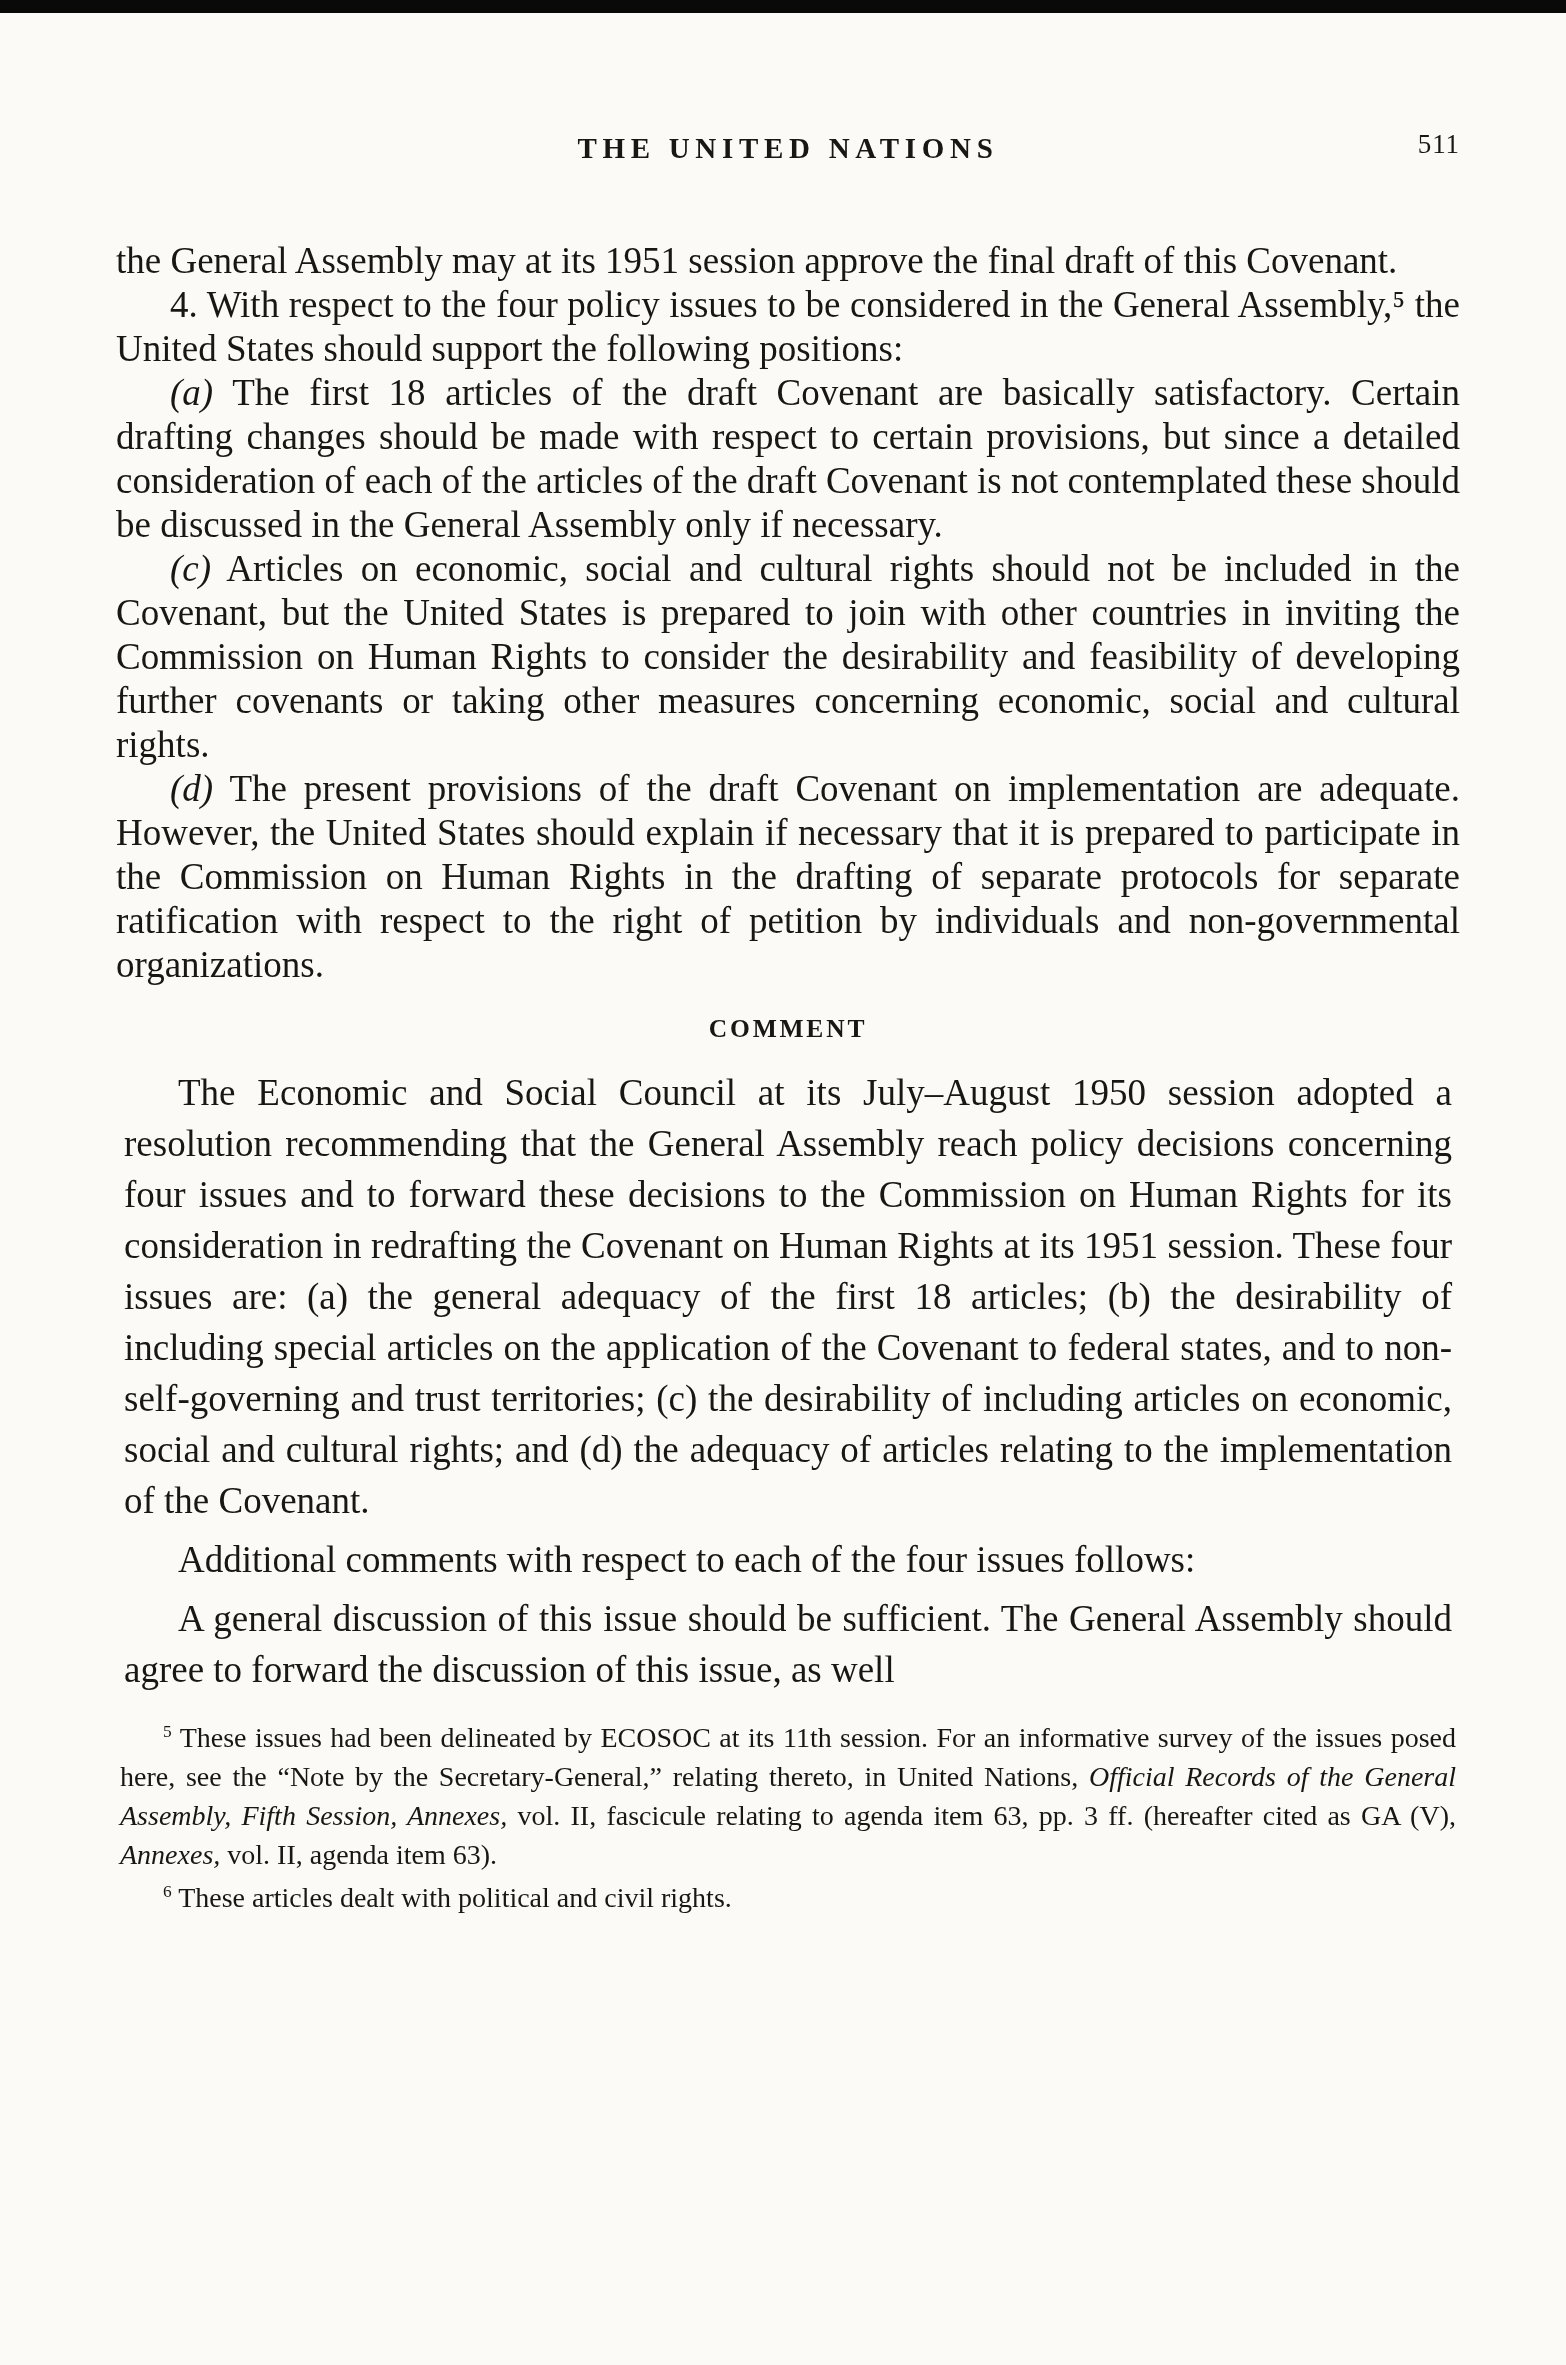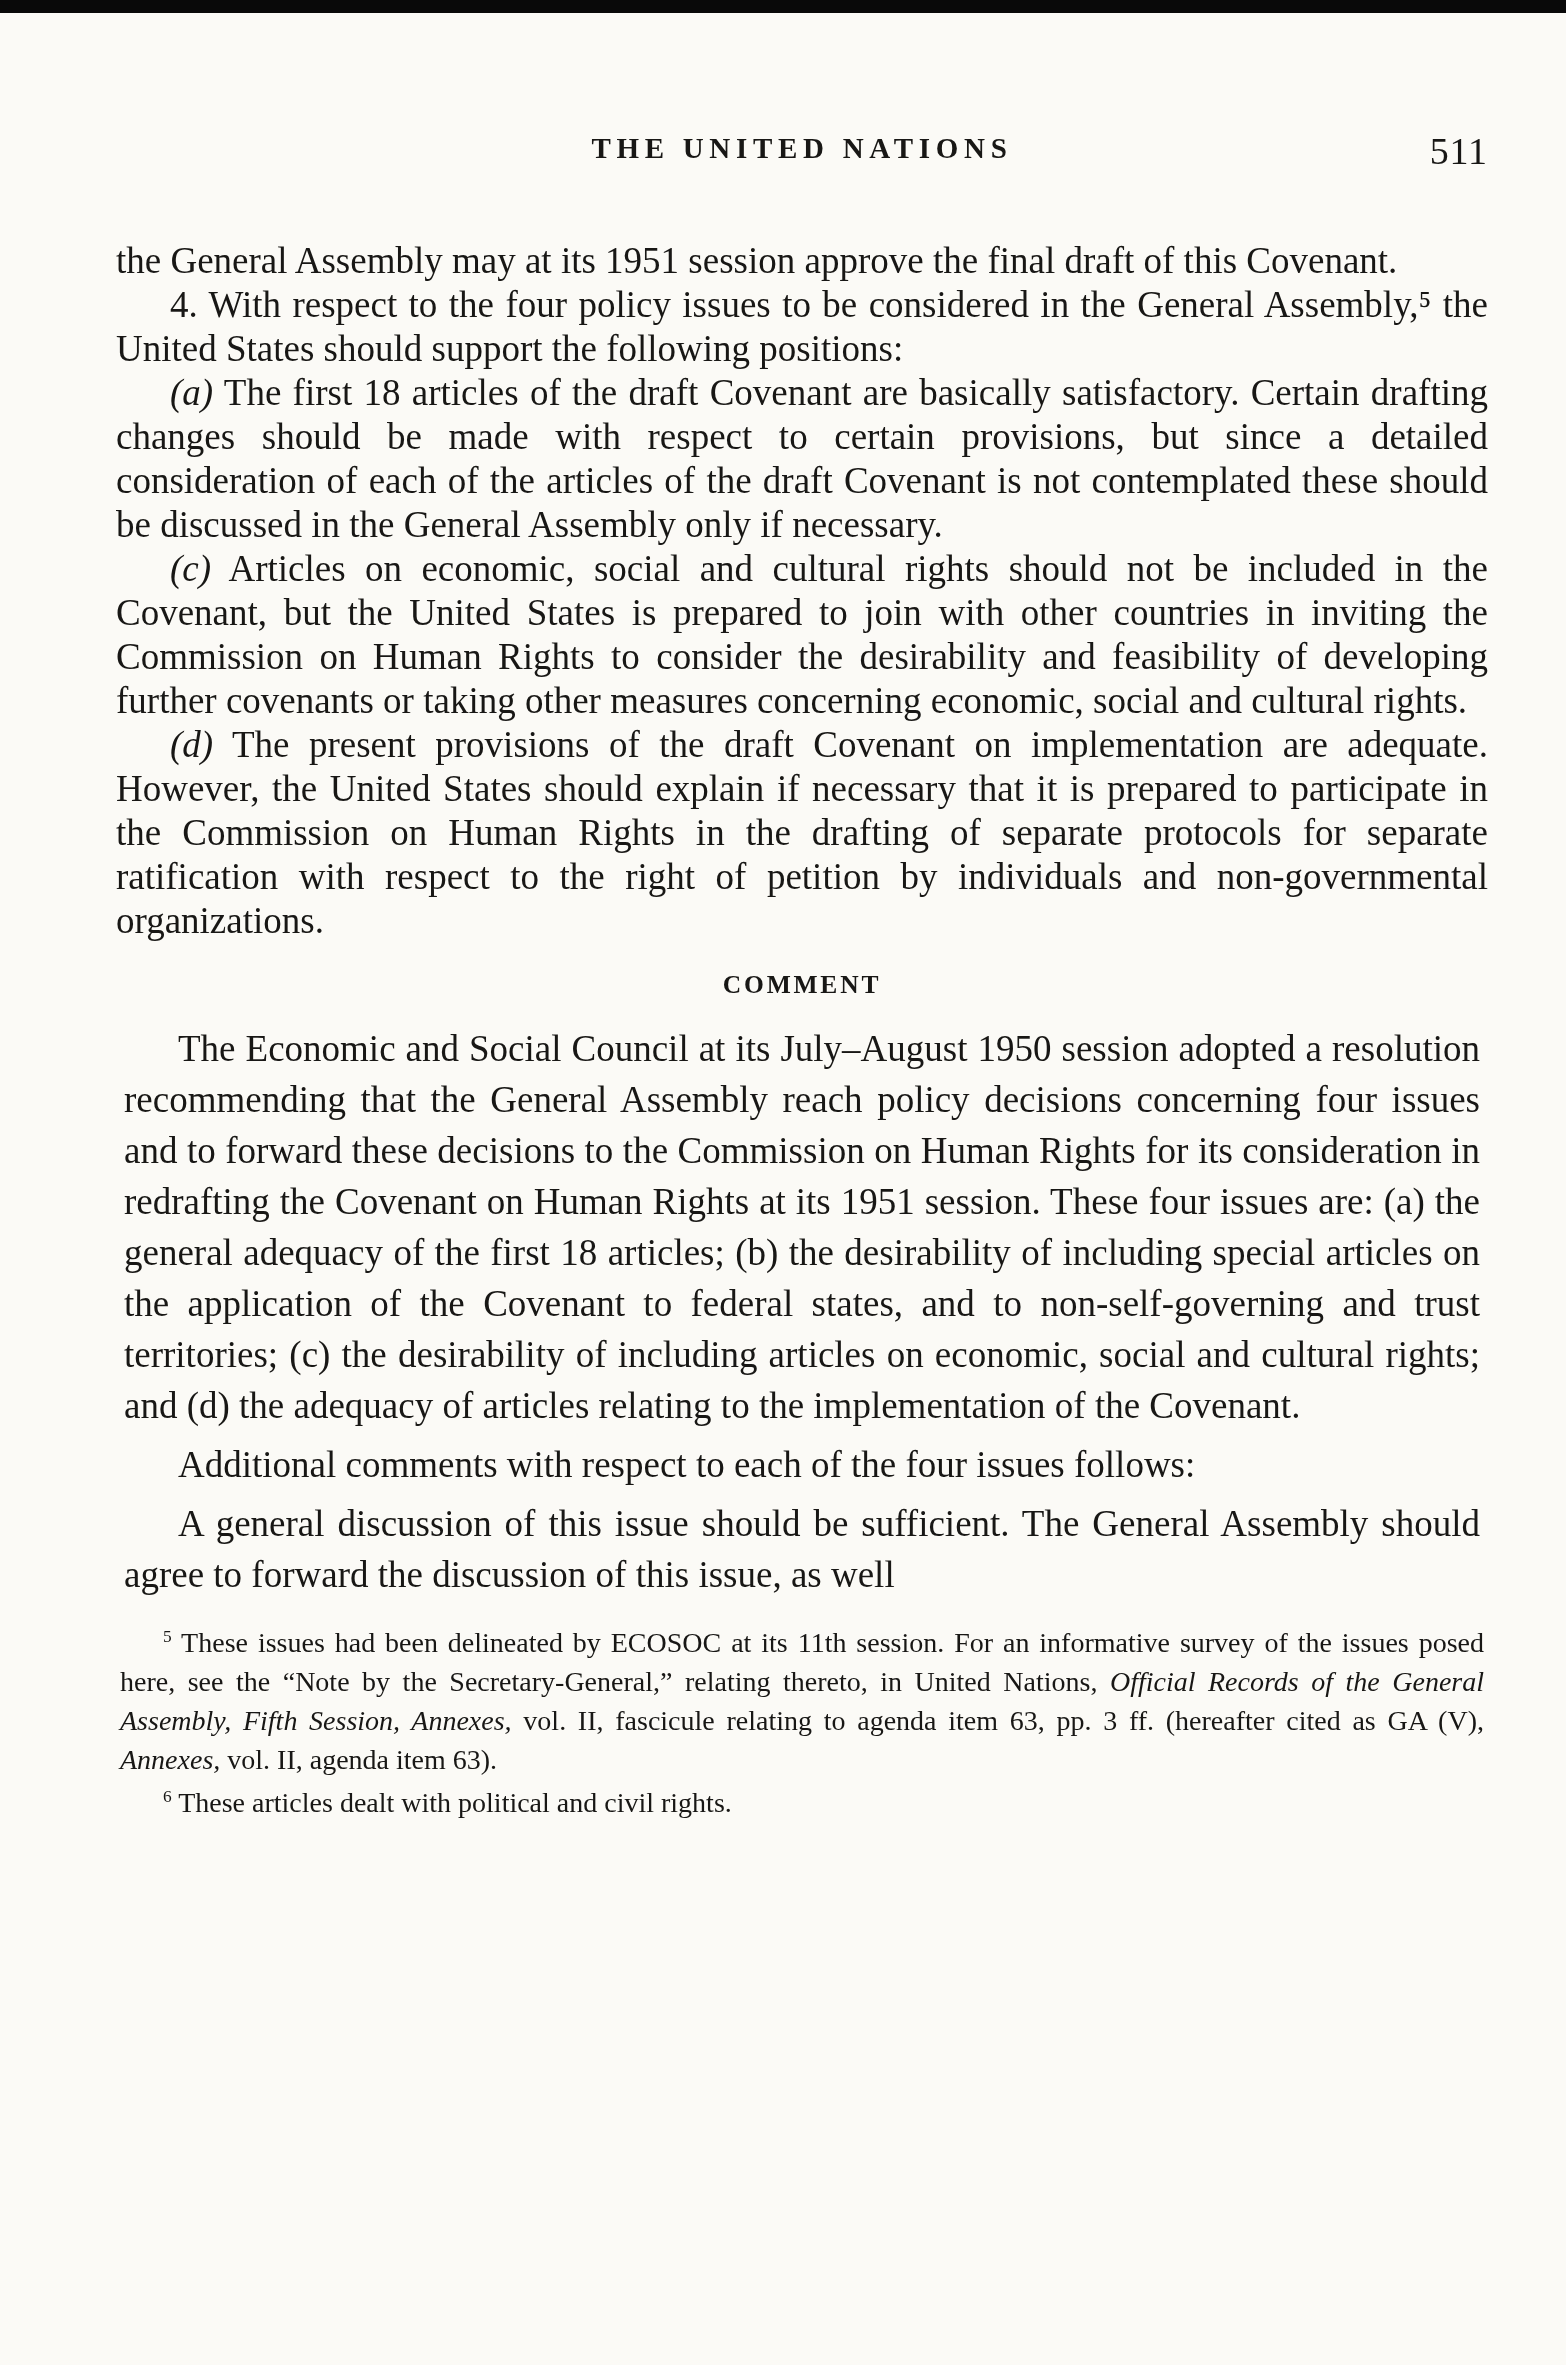--- a/index.html
+++ b/index.html
@@ -15,37 +15,37 @@
     box-sizing: border-box;
   }
   .top-bar {
     position: absolute;
     top: 0; left: 0;
     width: 100%;
     height: 13.2px;
     background: #090909;
   }
   .content {
-    padding: 132px 79px 0 116px; 
+    padding: 132px 107px 0 116px; 
   }
   .page-header {
     position: relative;
     text-align: center;
     height: 45px;
   }
   .running-title {
     font-weight: bold;
     font-size: 29px;
     letter-spacing: 5.7px;
   }
   .page-number {
     position: absolute;
     right: 0;
     top: -2.8px;
-    font-size: 38px;
+    font-size: 27px;
     letter-spacing: 0.9px;
   }
   .main {
     margin-top: 62px;
     font-size: 37px;
     line-height: 44px;
     text-align: justify;
   }
   .main p { margin: 0; }
   .indent { text-indent: 54px; }

